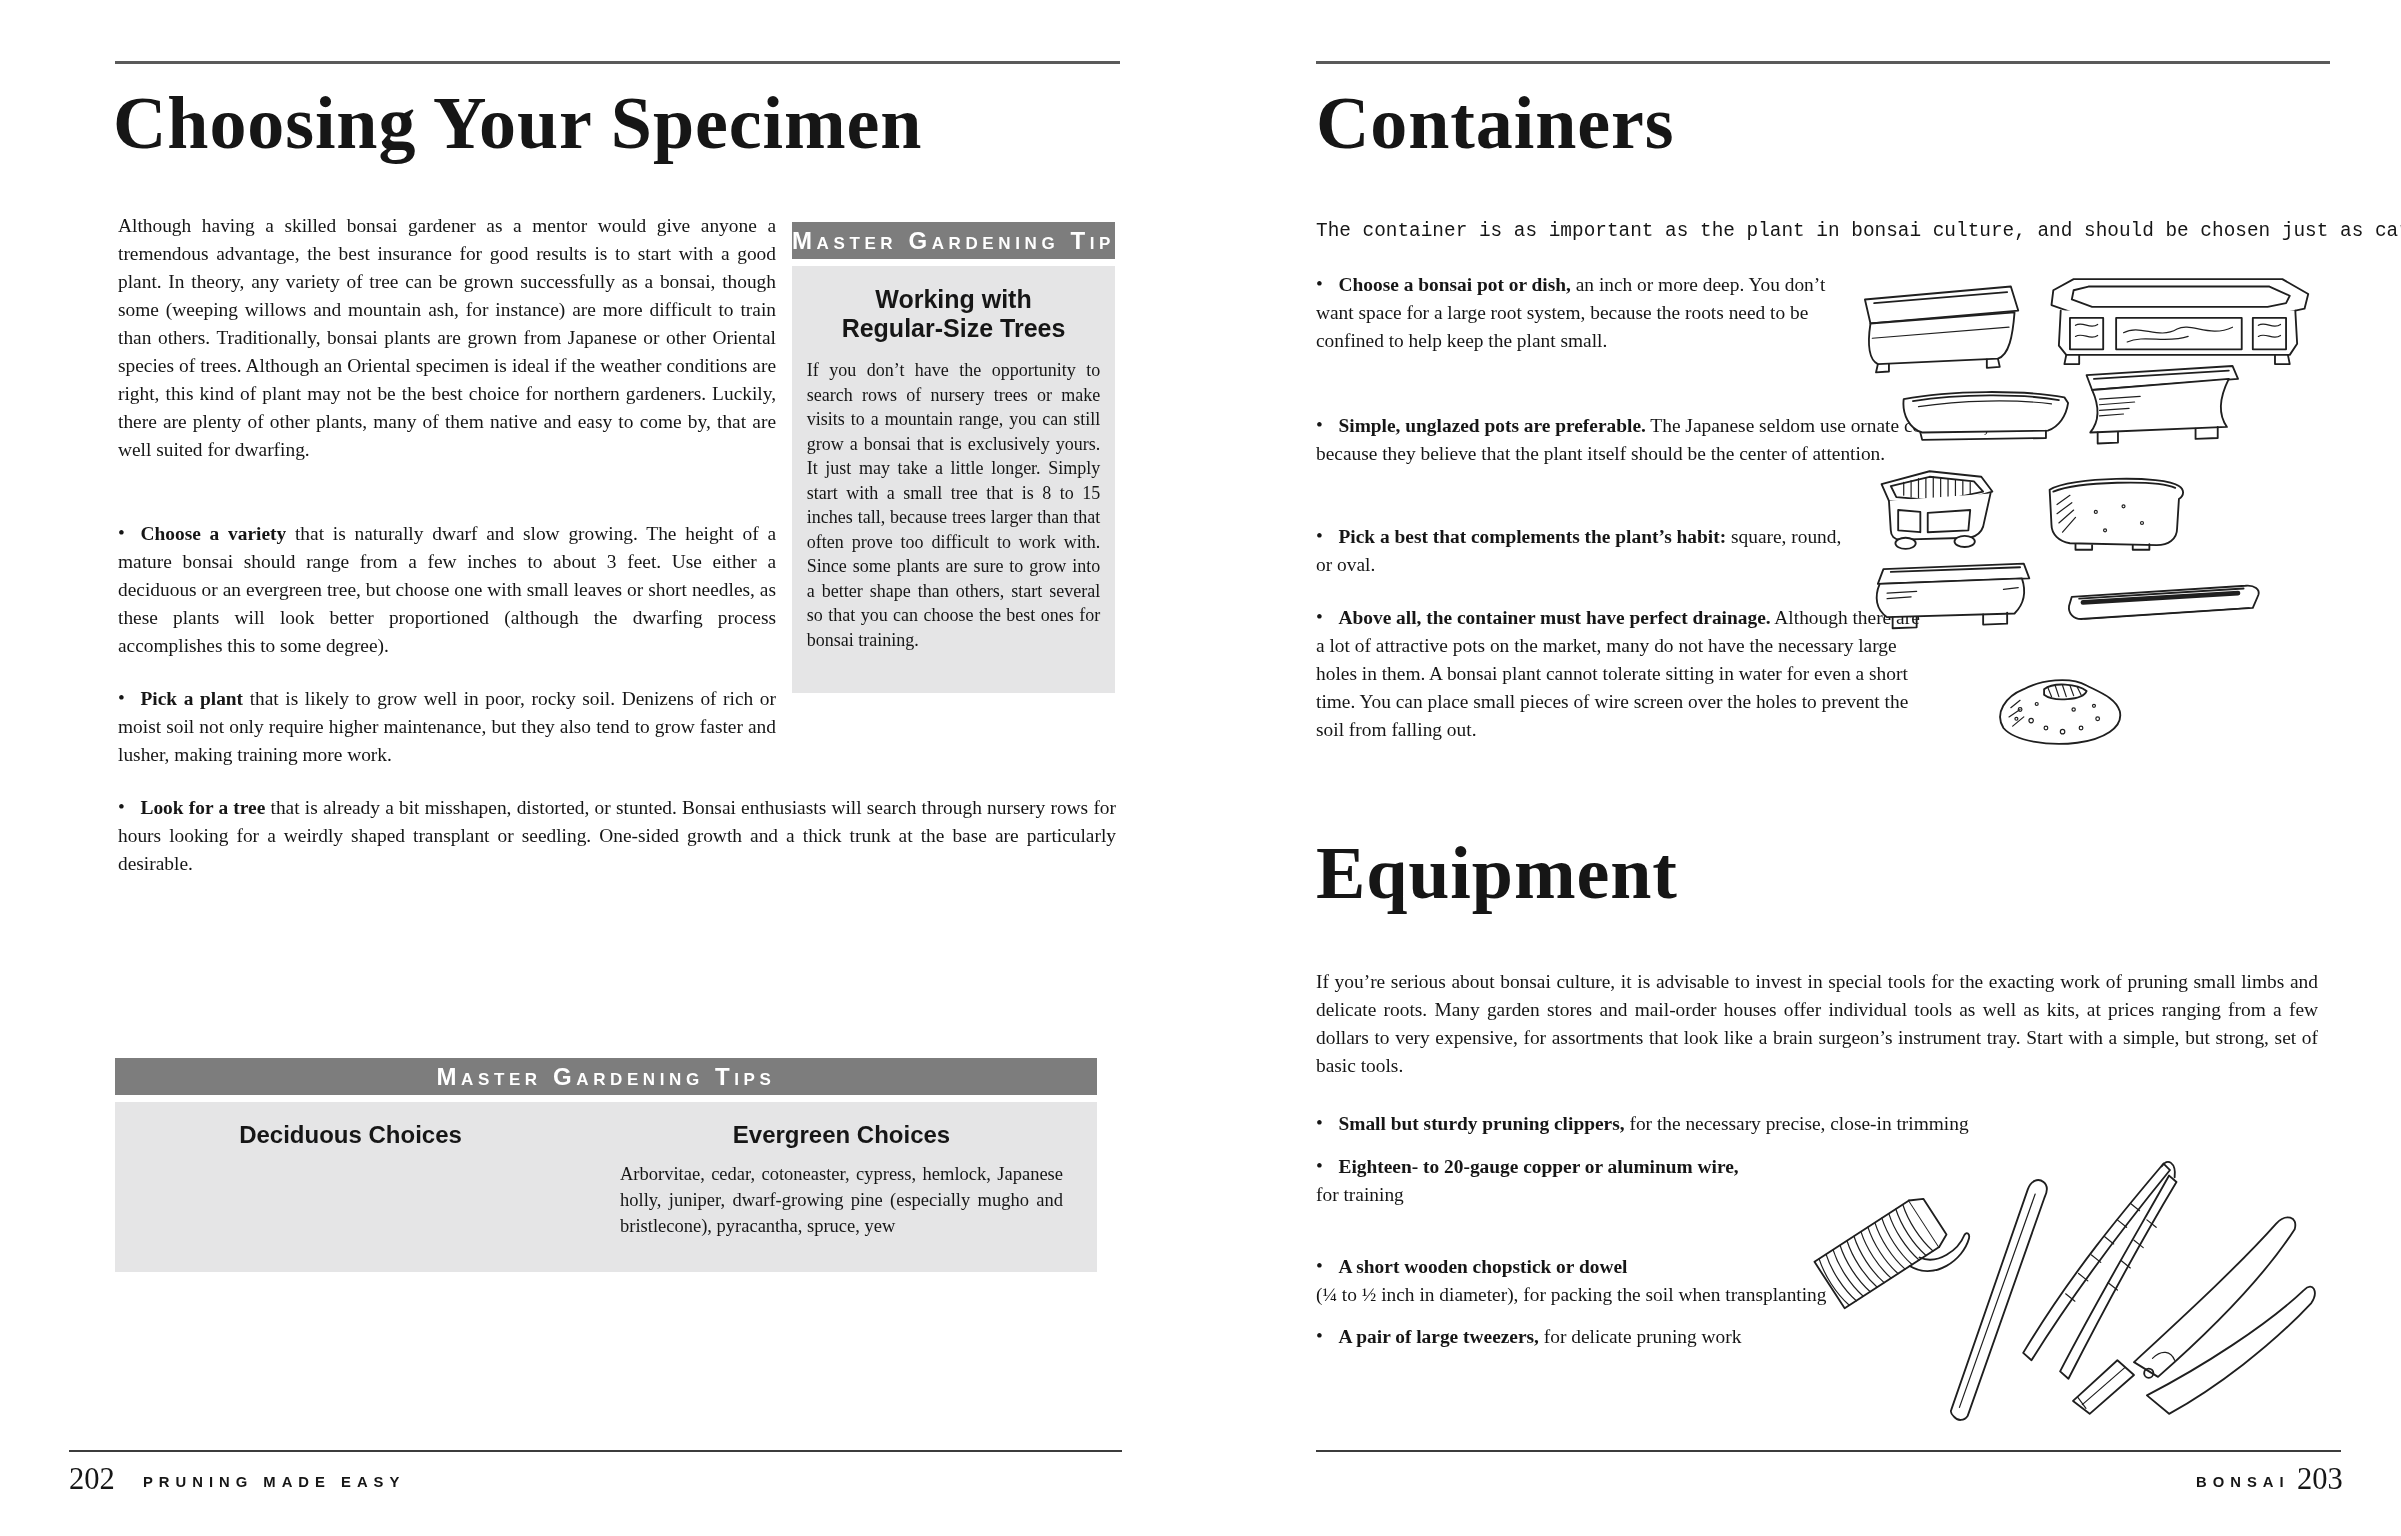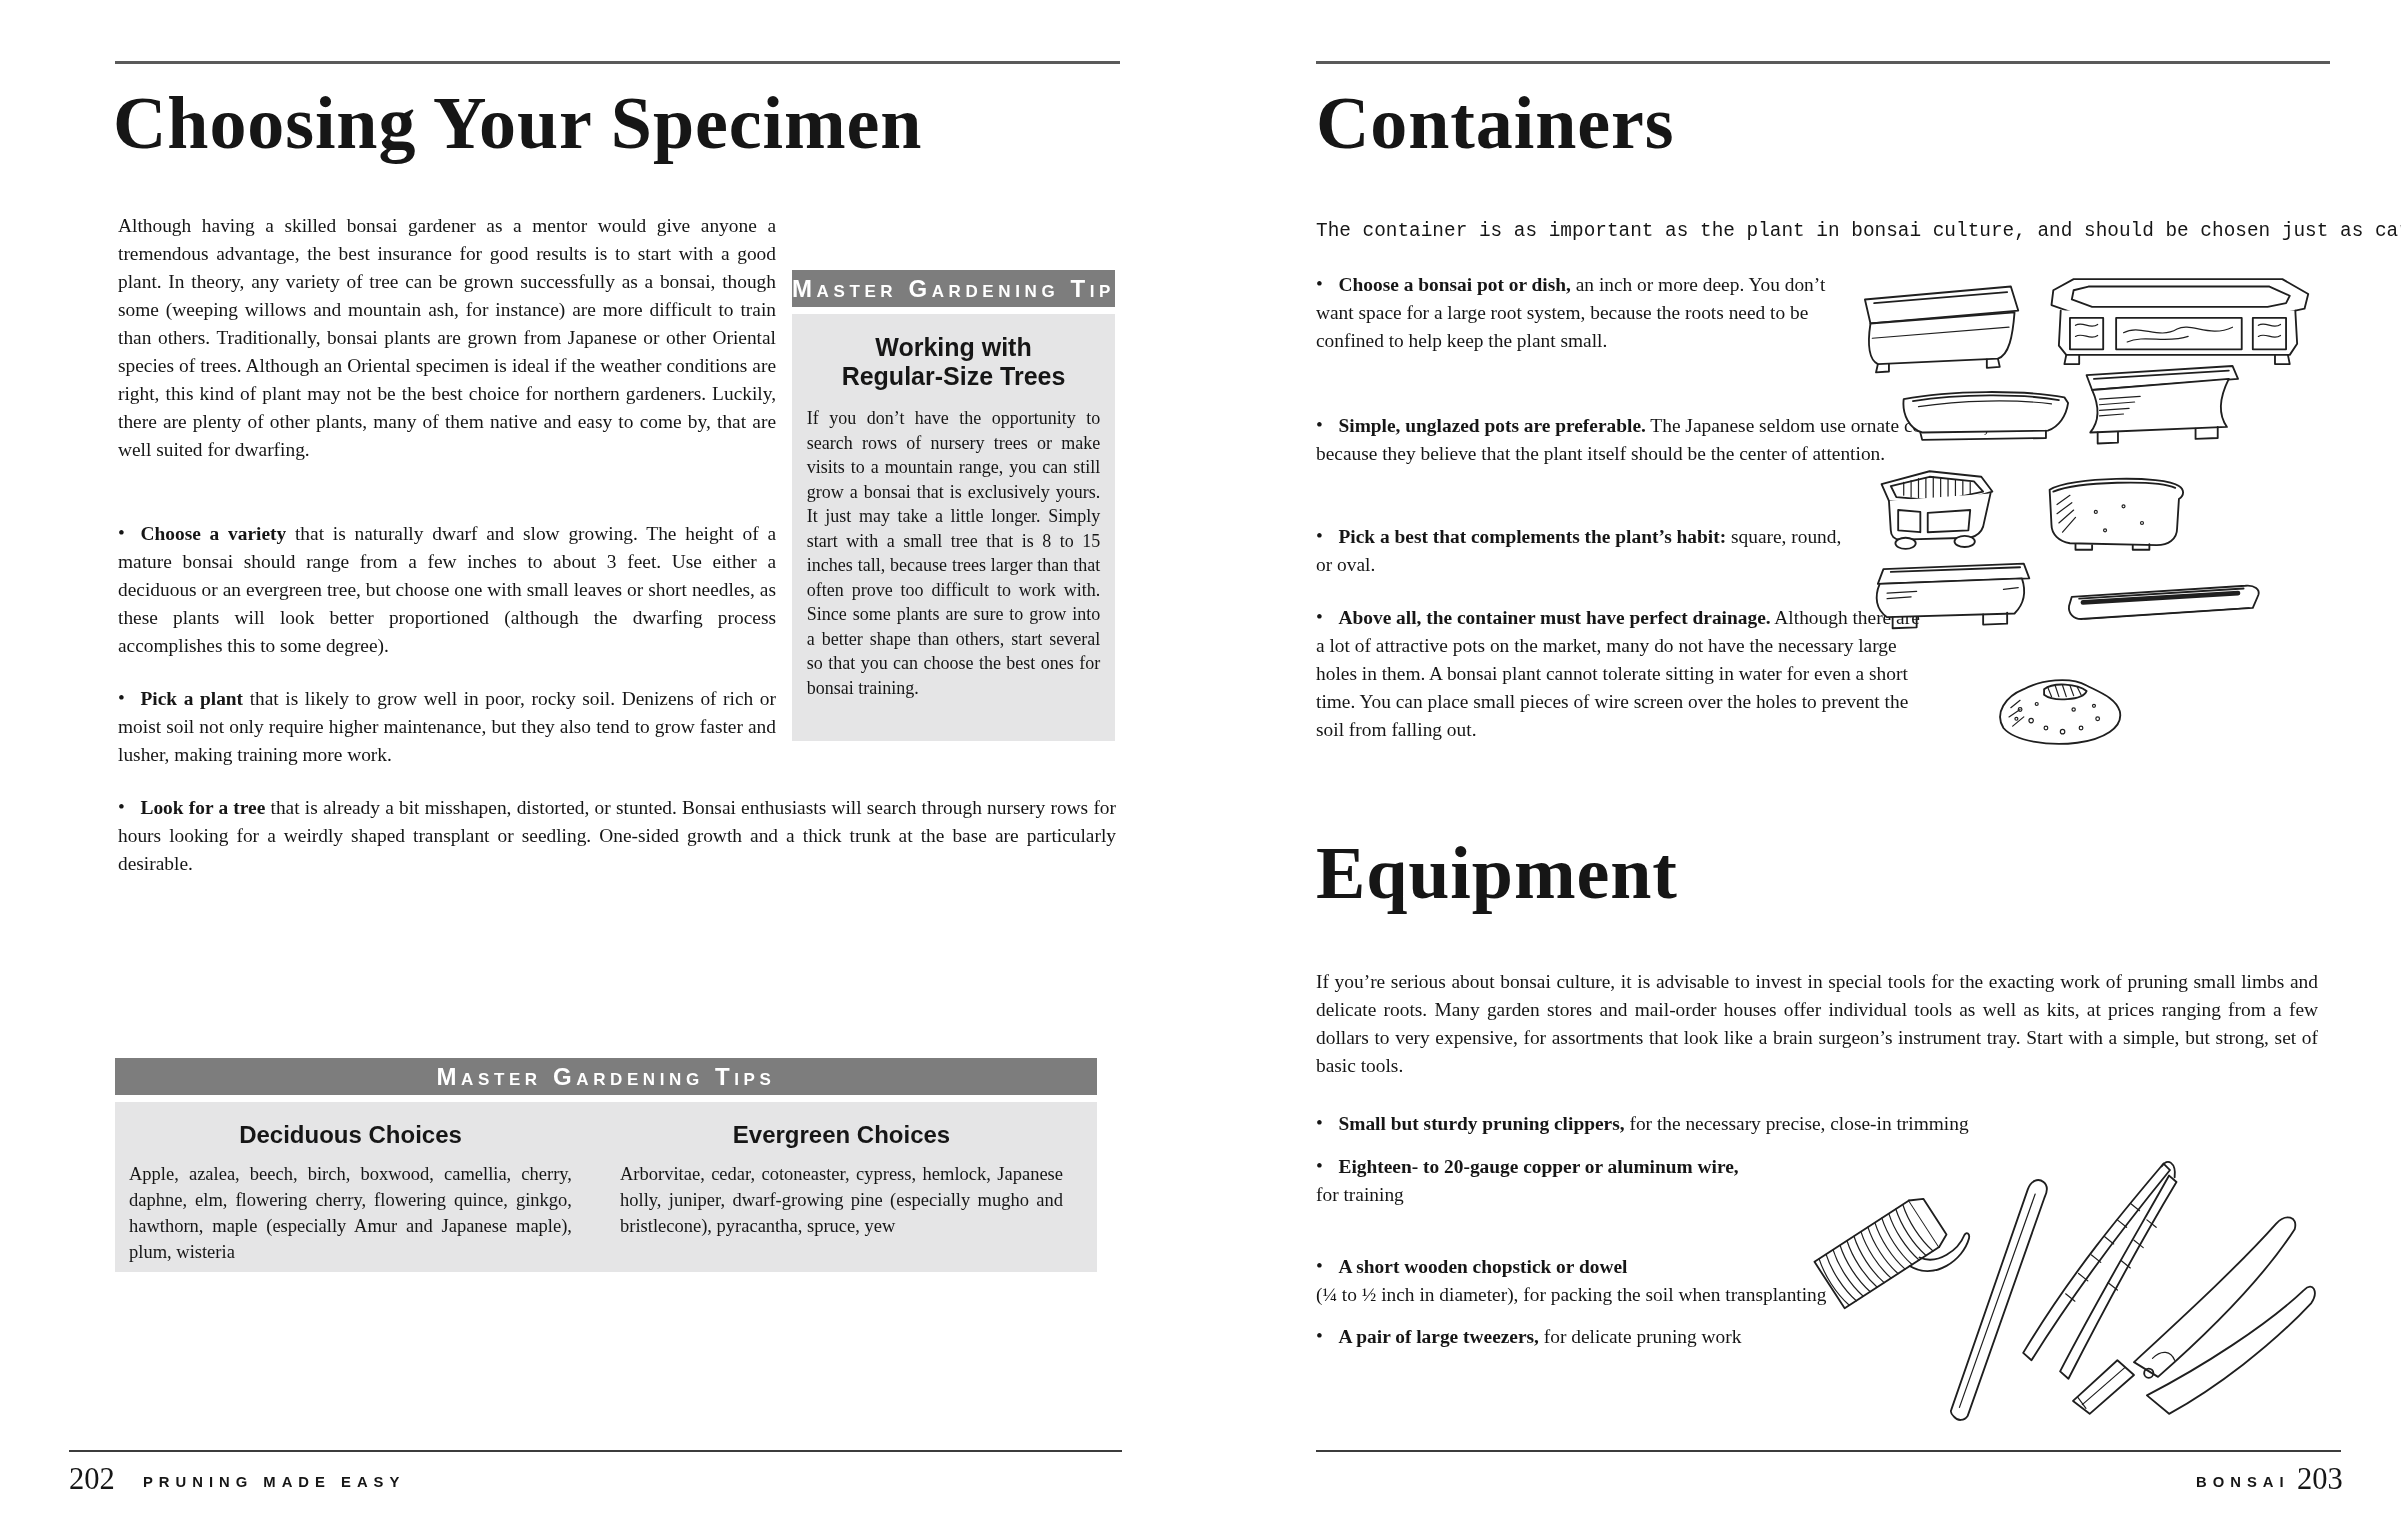--- a/index.html
+++ b/index.html
@@ -51,38 +51,37 @@
   </p>
 
   <p class="abs body-text" style="left:118px; top:685px; width:658px;">
     <span class="bdot">•</span><b class="lead">Pick a plant</b><span> that is likely to grow well in poor, rocky soil. Denizens of rich or moist soil not only require higher maintenance, but they also tend to grow faster and lusher, making training more work.</span>
   </p>
 
   <p class="abs body-text" style="left:118px; top:794px; width:998px;">
     <span class="bdot">•</span><b class="lead">Look for a tree</b><span> that is already a bit misshapen, distorted, or stunted. Bonsai enthusiasts will search through nursery rows for hours looking for a weirdly shaped transplant or seedling. One-sided growth and a thick trunk at the base are particularly desirable.</span>
   </p>
 
-  <div class="abs" style="left:792px; top:222px; width:323px;margin-top:48px;">
+  <div class="abs" style="left:792px; top:222px; width:323px;">
     <div class="graybar">Master Gardening Tip</div>
     <div class="graybox" style="margin-top:7.4px; height:427px; padding:18.5px 14.8px 0 14.8px;">
       <div class="tipbox-heading" style="margin-bottom:14px;">
         <span>Working with</span><br>
         <span>Regular-Size Trees</span>
       </div>
       <p class="tipbox-body">If you don’t have the opportunity to search rows of nursery trees or make visits to a mountain range, you can still grow a bonsai that is exclusively yours. It just may take a little longer. Simply start with a small tree that is 8 to 15 inches tall, because trees larger than that often prove too difficult to work with. Since some plants are sure to grow into a better shape than others, start several so that you can choose the best ones for bonsai training.</p>
     </div>
   </div>
 
   <div class="abs" style="left:115px; top:1058px; width:982px;">
     <div class="graybar">Master Gardening Tips</div>
     <div class="graybox" style="margin-top:7.4px; height:170px;">
       <div class="tips-columns">
         <div class="tips-col">
           <div class="tips-col-heading">Deciduous Choices</div>
-          <p class="tips-col-body">Apple, azalea, beech, birch, boxwood, camellia, cherry, daphne, elm, flowering cherry, flowering quince, ginkgo, hawthorn, maple (especially Amur and Japanese maple), plum, wisteria</p>
         </div>
         <div class="tips-col">
           <div class="tips-col-heading">Evergreen Choices</div>
           <p class="tips-col-body">Arborvitae, cedar, cotoneaster, cypress, hemlock, Japanese holly, juniper, dwarf-growing pine (especially mugho and bristlecone), pyracantha, spruce, yew</p>
         </div>
       </div>
     </div>
   </div>
 
   <div class="abs rule-thin" style="left:69px; top:1450px; width:1053px;"></div>

